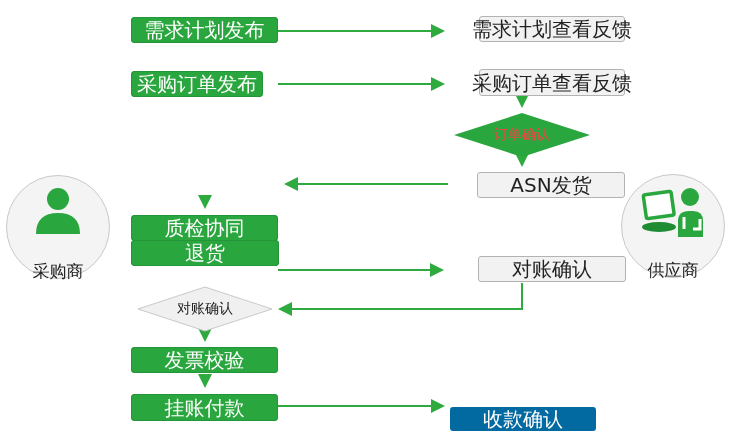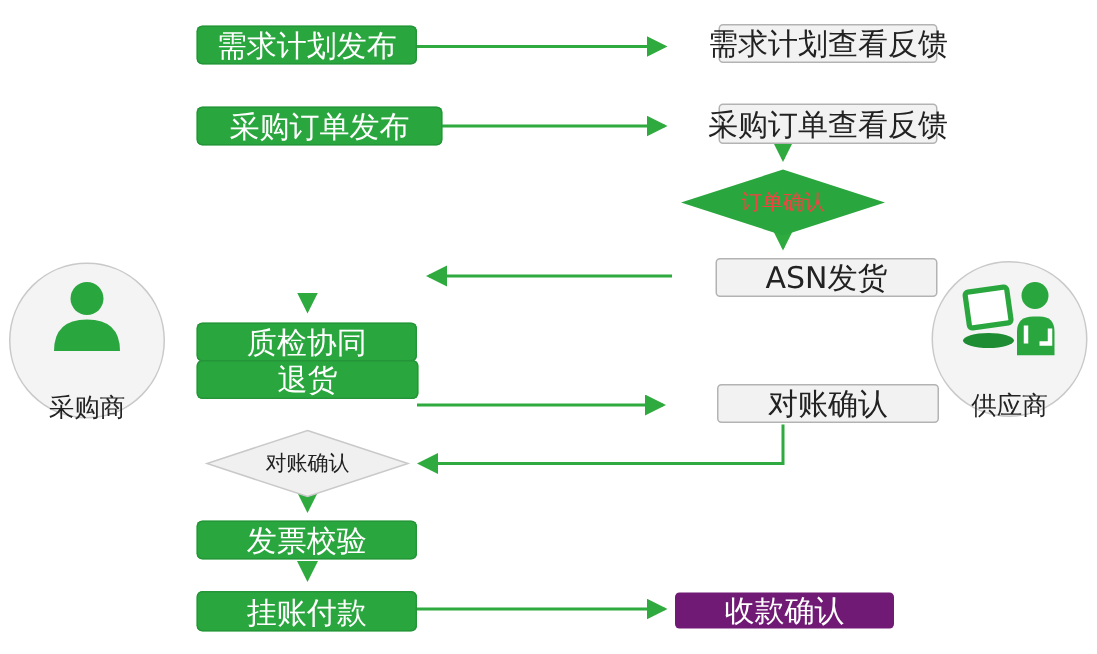--- a/index.html
+++ b/index.html
@@ -35,23 +35,24 @@
     box-shadow: inset 0 0 0 1px #249538;
   }
   .node.gray {
     background: #f2f2f2;
     border: 1px solid #b3b3b3;
     border-radius: 3px;
     color: #222222;
     margin-left: 29px;
   }
   .node.red {
-    background: #701a75;
+    background: #0369a1;
     color: #ffffff;
     border-radius: 3px;
+    margin-top: 12px;
   }
   .diamond-label {
     position: absolute;
     z-index: 2;
     display: flex;
     align-items: center;
     justify-content: center;
     font-size: 14px;
     white-space: nowrap;
     background: transparent;
@@ -109,21 +110,21 @@
       <polyline points="522,283 522,309 280,309" marker-end="url(#arrow)"></polyline>
       <line x1="205" y1="332" x2="205" y2="340" marker-end="url(#arrow)"></line>
       <line x1="205" y1="374" x2="205" y2="386" marker-end="url(#arrow)"></line>
       <line x1="278" y1="406" x2="443" y2="406" marker-end="url(#arrow)"></line>
     </g>
     <polygon points="522,113 590,135 522,157 454,135" fill="#2aa63e"></polygon>
     <polygon points="205,287 272,309 205,331 138,309" fill="#f0f0f0" stroke="#c9c9c9" stroke-width="1"></polygon>
   </svg>
 
   <div class="node green" style="left:131px; top:17px;  width:147px; height:26px;">需求计划发布</div>
-  <div class="node green" style="left:131px; top:71px;  width:164px; height:26px;text-align:right;">采购订单发布</div>
+  <div class="node green" style="left:131px; top:71px;  width:132px; height:26px;text-align:right;">采购订单发布</div>
   <div class="node green" style="left:131px; top:215px; width:147px; height:26px;">质检协同</div>
   <div class="node green" style="left:131px; top:240px; width:148px; height:26px;">退货</div>
   <div class="node green" style="left:131px; top:347px; width:147px; height:26px;">发票校验</div>
   <div class="node green" style="left:131px; top:394px; width:147px; height:27px;">挂账付款</div>
 
   <div class="node gray" style="left:450px; top:16px;  width:146px; height:26px;">需求计划查看反馈</div>
   <div class="node gray" style="left:450px; top:69px;  width:146px; height:27px;">采购订单查看反馈</div>
   <div class="node gray" style="left:448px; top:172px; width:148px; height:26px;">ASN发货</div>
   <div class="node gray" style="left:449px; top:256px; width:148px; height:26px;">对账确认</div>
   <div class="node red" style="left:450px; top:395px; width:146px; height:24px;">收款确认</div>

